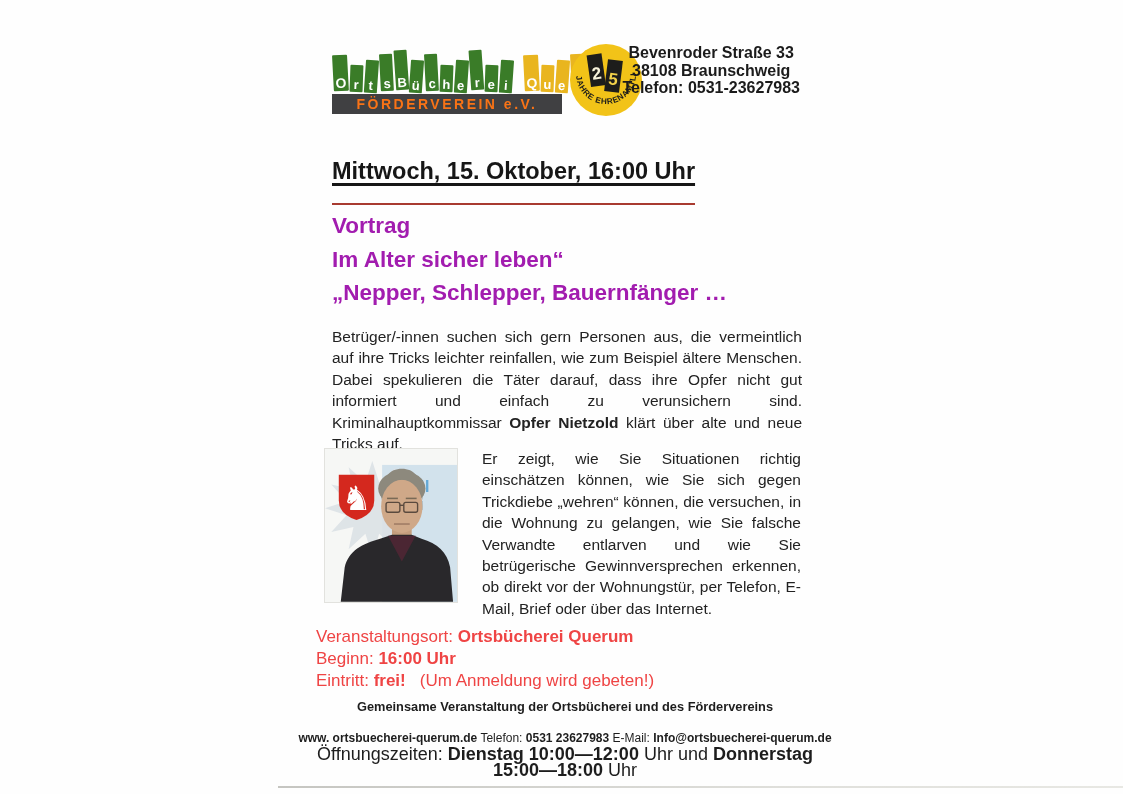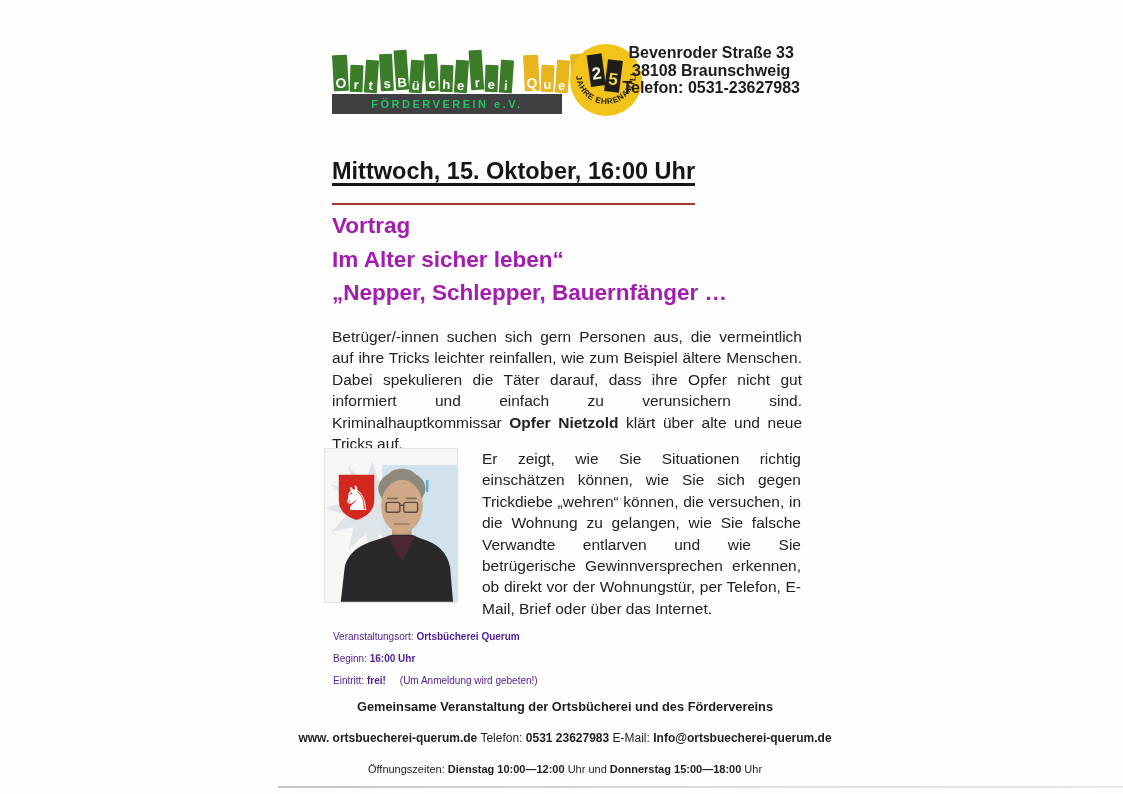--- a/index.html
+++ b/index.html
@@ -15,21 +15,21 @@
         width:13px;height:30px;margin:0 1px;color:#fff;font-weight:bold;
         font-size:13px;line-height:1.05;border-radius:1px;}
   .tile.green{background:#3a7c28;}
   .tile.gold{background:#e9b51f;}
   .logo-word .tile:nth-child(3n+1){height:37px;transform:rotate(-3deg) translateY(-1px);}
   .logo-word .tile:nth-child(3n+2){height:27px;transform:rotate(2deg);}
   .logo-word .tile:nth-child(3n){height:33px;transform:rotate(4deg) translateY(1px);}
   .logo-word .tile:nth-child(5n){height:40px;transform:rotate(-4deg) translateY(-2px);}
   .logo-word .tile:first-child{height:36px;width:15px;font-size:14px;}
   .foerderverein-bar{margin-top:2px;width:230px;height:20px;background:#404042;
-        color:#22c55e;font-weight:bold;font-size:11px;letter-spacing:2.5px;
+        color:#f97316;font-weight:bold;font-size:14px;letter-spacing:2.5px;
         display:flex;align-items:center;justify-content:center;}
 
   
   .badge{position:absolute;left:568px;top:42px;width:76px;height:76px;}
 
   
   .address{position:absolute;right:323px;top:44px;text-align:center;
         font-weight:bold;font-size:16px;line-height:17.5px;color:#1b1b1b;}
 
   
@@ -46,29 +46,29 @@
   .para{font-size:15.5px;line-height:21.4px;text-align:justify;color:#222;}
   .para1{position:absolute;left:332px;top:326px;width:470px;}
   .para2{position:absolute;left:482px;top:448px;width:319px;}
   .bold{font-weight:bold;}
 
   
   .photo{position:absolute;left:324px;top:448px;width:134px;height:155px;
         border:1px solid #e2e2de;box-sizing:border-box;background:#f5f6f4;}
 
   
-  .details{position:absolute;left:333px;top:626px;font-size:10px;line-height:22px;color:#4c1d95;}
+  .details{position:absolute;left:316px;top:626px;font-size:17px;line-height:22px;color:#ef4444;}
   .note-gap{margin-left:14px;}
 
   
   .footer{position:absolute;left:292px;top:699px;width:546px;text-align:center;
         color:#1d1d1d;}
   .f1{font-size:12.8px;font-weight:bold;line-height:16px;}
   .f2{font-size:12px;line-height:16px;margin-top:15px;}
-  .f3{font-size:11px;line-height:15.5px;margin-top:16px;}
+  .f3{font-size:18px;line-height:15.5px;margin-top:1px;}
   .fb{font-weight:bold;}
 
   
   .scan-edge{position:absolute;left:278px;top:786px;width:845px;height:2px;opacity:.55;
         background:linear-gradient(to right,#97978f,#c6c6be 60%,#d6d6ce);}
 </style>
 </head>
 <body>
 
 <div class="page">

